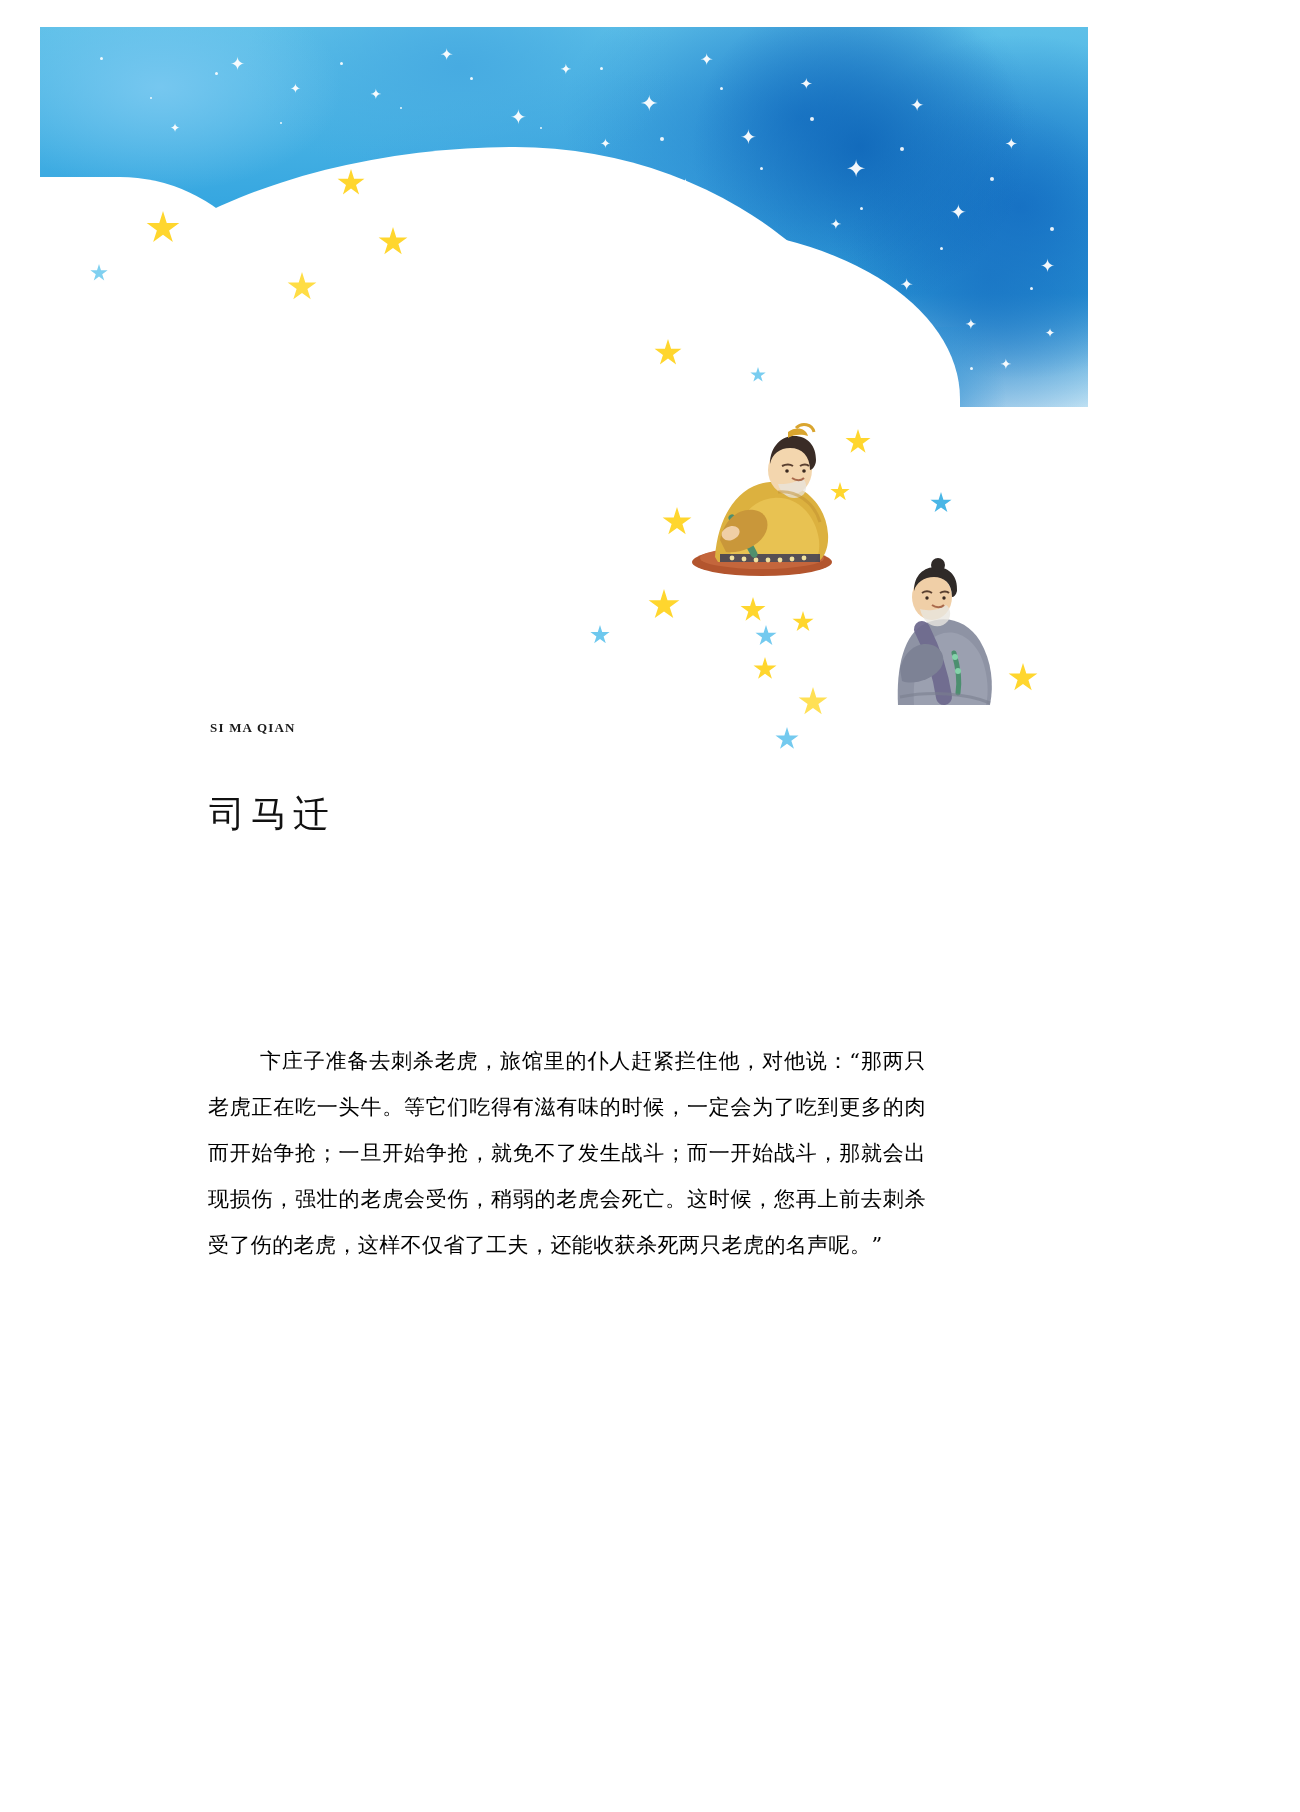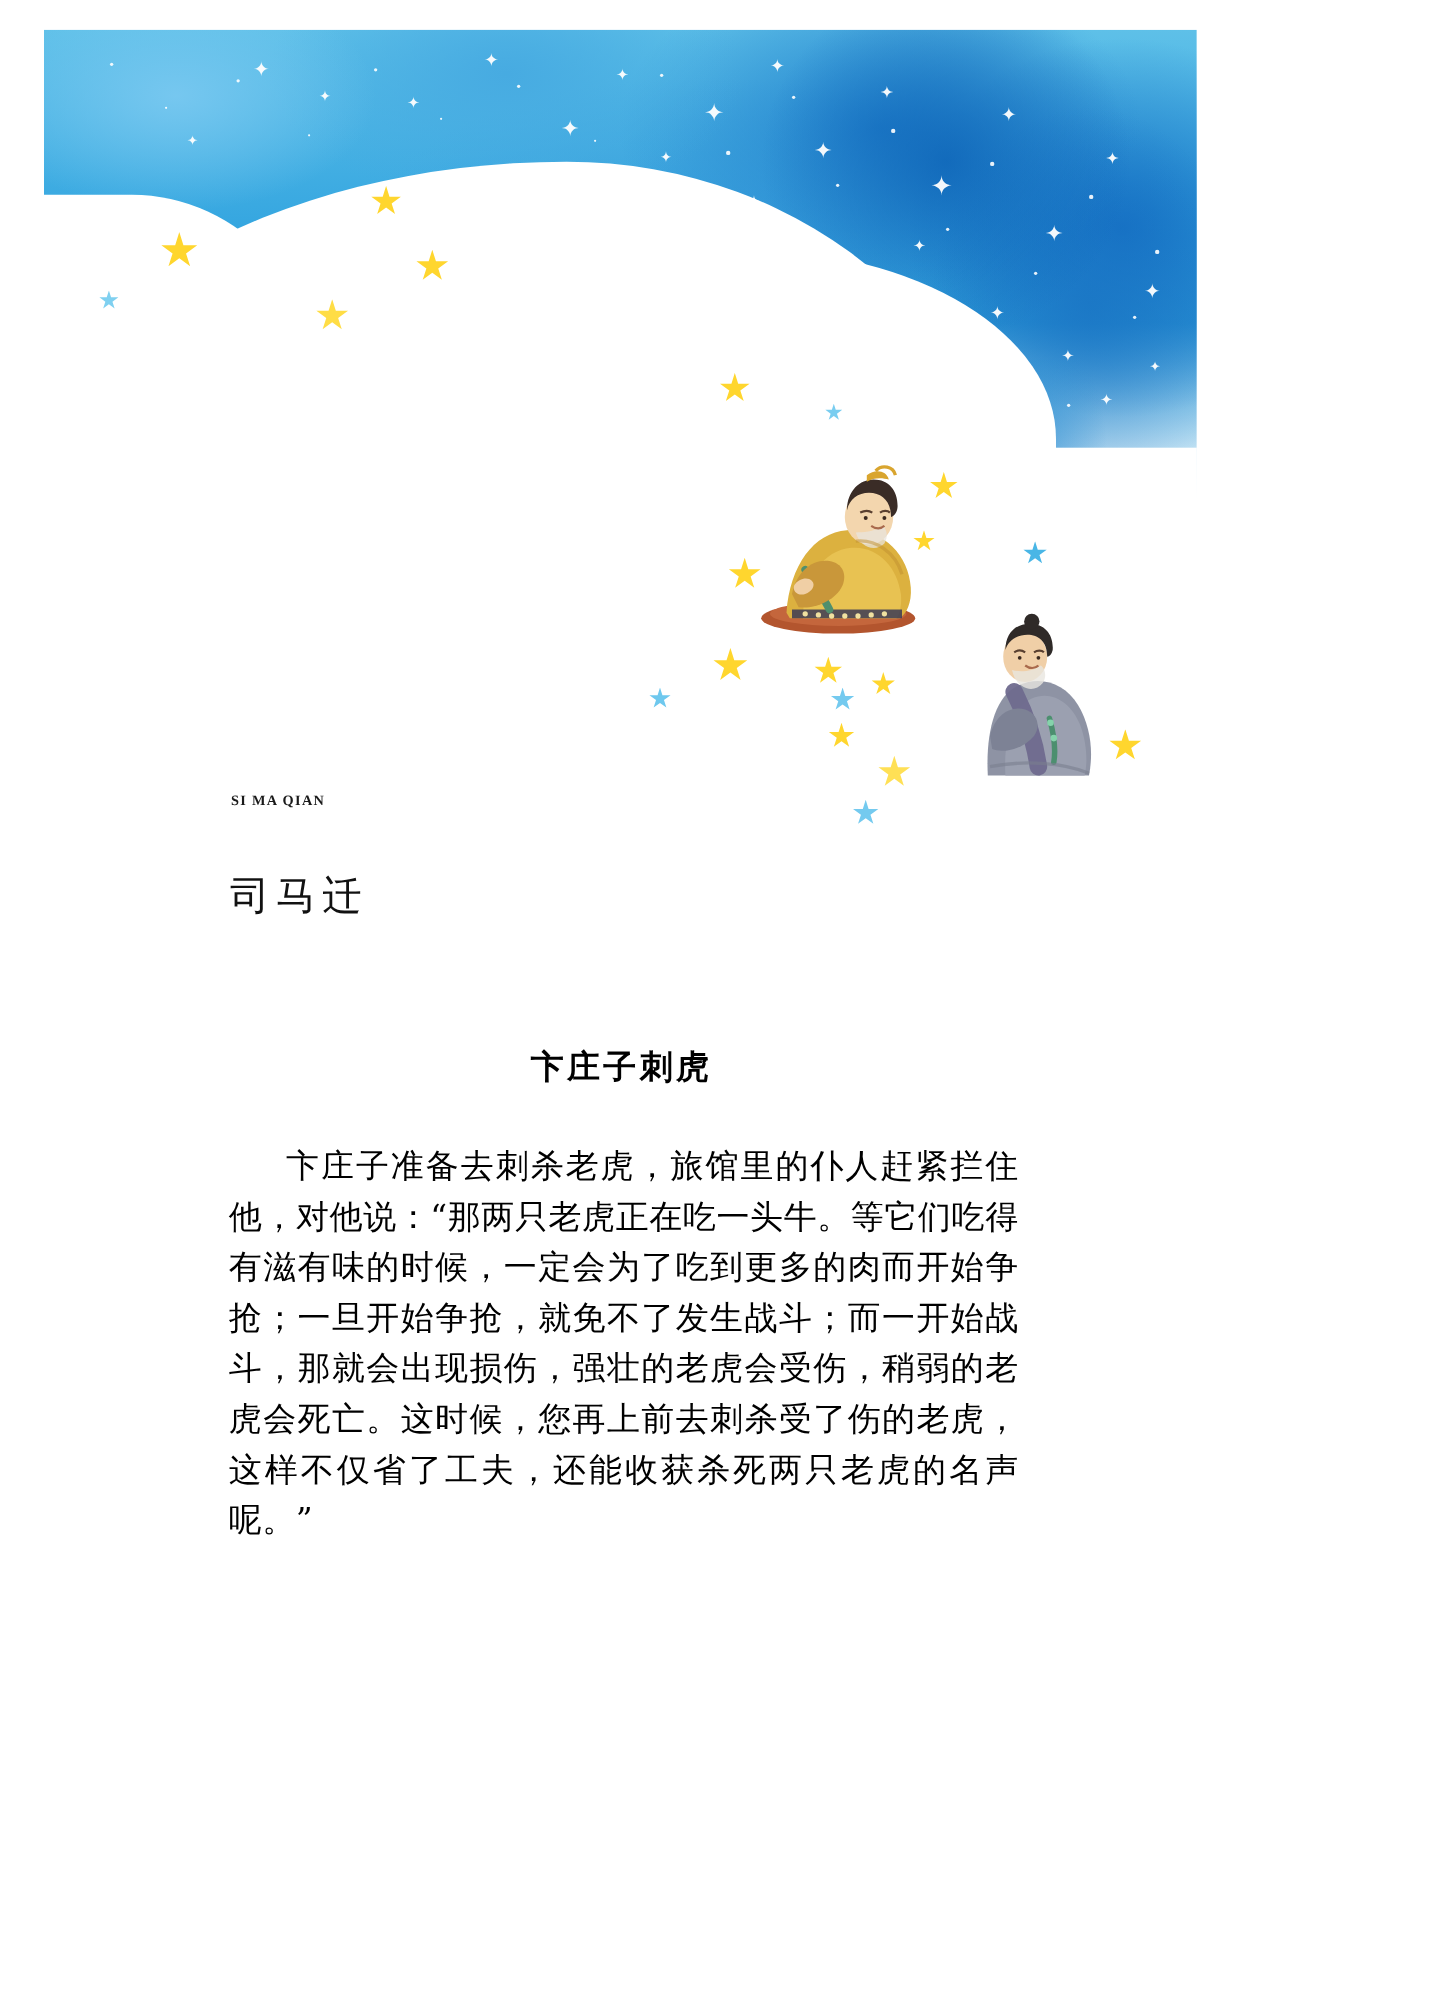--- a/index.html
+++ b/index.html
@@ -185,21 +185,21 @@
     font-size: 30px;
     letter-spacing: 3px;
     color: #000000;
   }
   .body-text {
     position: absolute;
     left: 208px;
     top: 1038px;
     width: 718px;
     font-family: "DejaVu Serif", serif;
-    font-size: 30px;
+    font-size: 21px;
     line-height: 46px;
     color: #000000;
     text-align: justify;
     text-indent: 52px;
     letter-spacing: 0.4px;
   }
 </style>
 </head>
 <body>
 
@@ -397,16 +397,15 @@
       <circle cx="74" cy="41" r="1.7" fill="#3b2a20"></circle>
       <path d="M62 48 C66 51 71 51 74 48" stroke="#a96a4c" stroke-width="2" fill="none"></path>
 
       <path d="M30 140 C60 134 96 136 120 146" stroke="#7a7f90" stroke-width="3" fill="none" opacity=".6"></path>
     </svg>
 
   </div>
 
   <div class="byline-en">SI MA QIAN</div>
   <div class="author-cn">司马迁</div>
-  <div class="story-title">卞庄子刺虎</div>
   <div class="body-text">卞庄子准备去刺杀老虎，旅馆里的仆人赶紧拦住他，对他说：“那两只老虎正在吃一头牛。等它们吃得有滋有味的时候，一定会为了吃到更多的肉而开始争抢；一旦开始争抢，就免不了发生战斗；而一开始战斗，那就会出现损伤，强壮的老虎会受伤，稍弱的老虎会死亡。这时候，您再上前去刺杀受了伤的老虎，这样不仅省了工夫，还能收获杀死两只老虎的名声呢。”</div>
 
 </div>
 
 </body></html>

